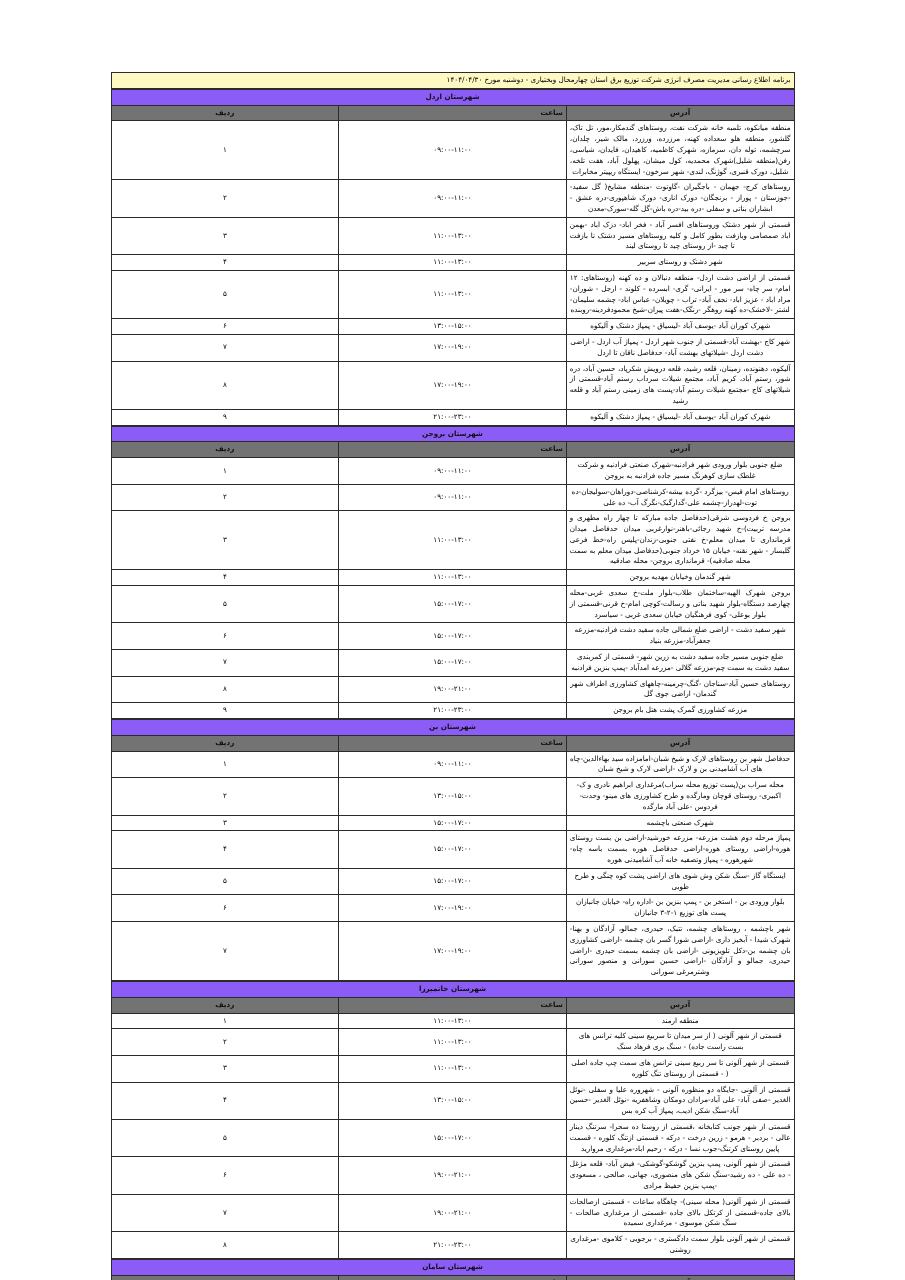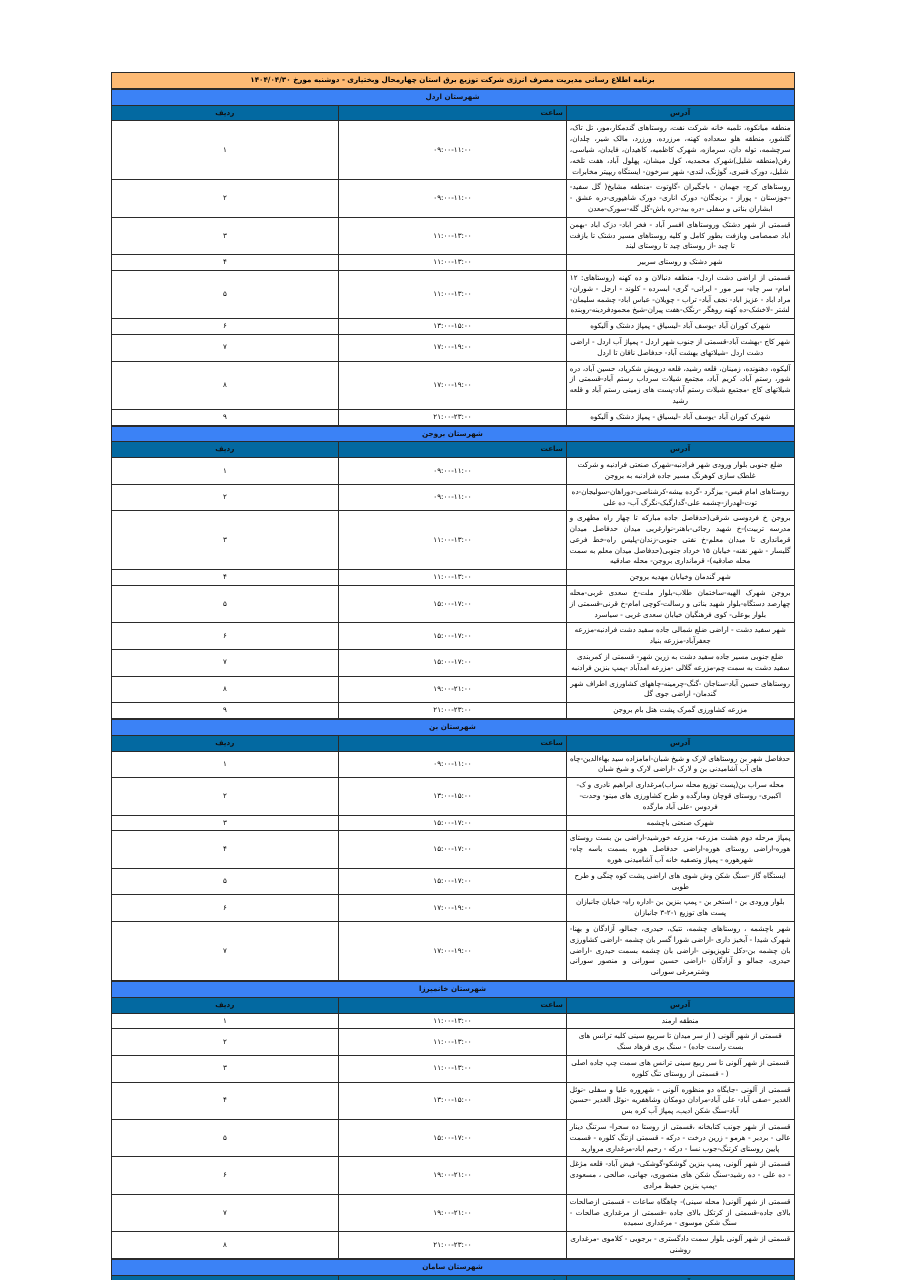--- a/index.html
+++ b/index.html
@@ -27,37 +27,37 @@
     direction: rtl;
   }
   table.sched td, table.sched th {
     border: 1px solid #2b2b2b;
     padding: 2px 3px;
     font-size: 7.2px;
     line-height: 1.5;
     vertical-align: middle;
   }
   .doc-title {
-    background: #fdba74;
-    text-align: center;
+    background: #fef9c3;
+    text-align: right;
     font-size: 8px;
-    font-weight: bold;
+    font-weight: normal;
     padding: 6px 4px;
     letter-spacing: 0;
   }
   .county-band {
-    background: #3b82f6;
+    background: #8b5cf6;
     text-align: center;
     font-weight: bold;
     font-size: 8px;
     padding: 3px 4px;
     color: #111;
   }
   .hdr {
-    background: #0369a1;
+    background: #737373;
     text-align: center;
     font-weight: bold;
     font-size: 7.5px;
     padding: 2px 3px;
     color: #111;
   }
   .col-row  { width: 22px;  text-align: center; }
   .col-time { width: 58px;  text-align: right; white-space: nowrap; }
   .col-addr { text-align: center; }
   td.addr {

